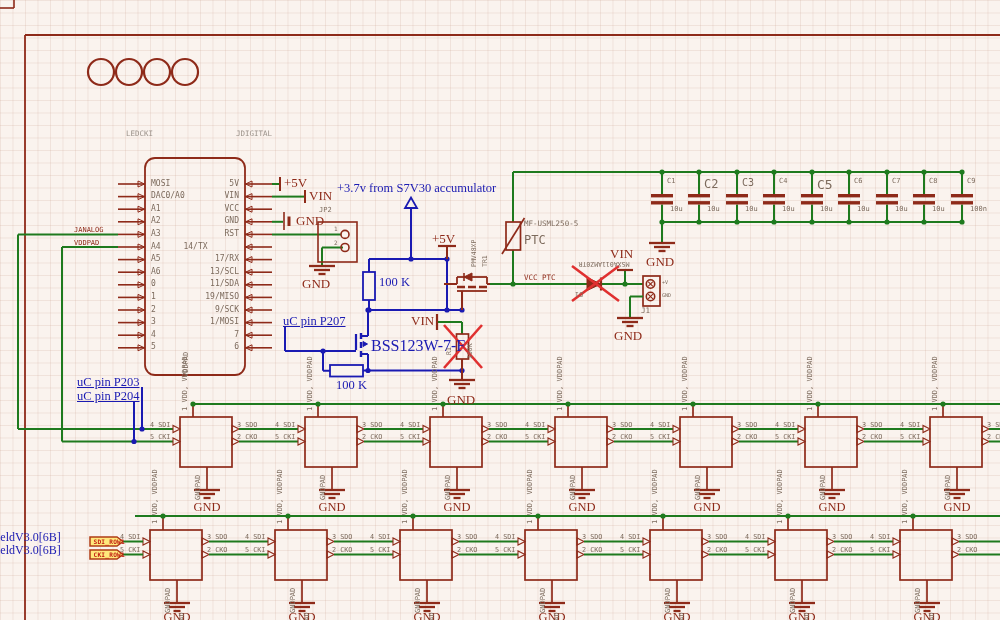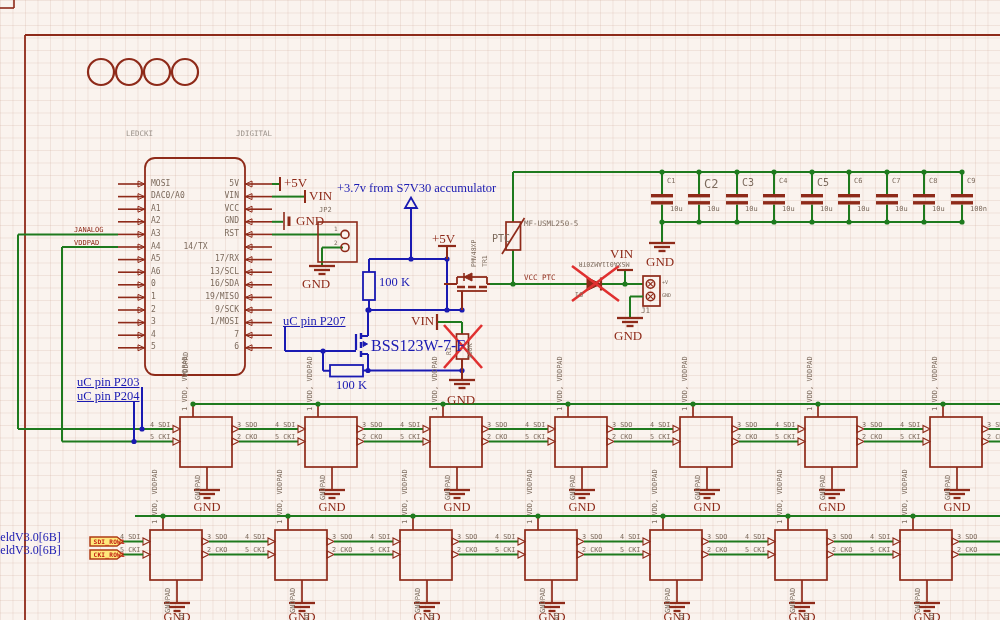--- a/index.html
+++ b/index.html
@@ -561,21 +561,21 @@
     <div class="t blue serif" style="left:371px;top:338px;font-size:16px">BSS123W-7-F</div>
     <div class="t blue serif" style="left:336px;top:379px;font-size:12.5px">100 K</div>
     <div class="t blue serif u" style="left:77px;top:376px;font-size:12.5px">uC pin P203</div>
     <div class="t blue serif u" style="left:77px;top:389.5px;font-size:12.5px">uC pin P204</div>
     <div class="t blue serif" style="left:-9px;top:530.5px;font-size:12px">hieldV3.0[6B]</div>
     <div class="t blue serif" style="left:-9px;top:543.5px;font-size:12px">hieldV3.0[6B]</div>
 
     <div class="t grey mono rot" style="left:471px;top:267px;font-size:6.5px">PMV48XP</div>
     <div class="t grey mono rot" style="left:482px;top:267px;font-size:6.5px">TR1</div>
     <div class="t grey mono" style="left:524px;top:220px;font-size:7.5px">MF-USML250-5</div>
-    <div class="t grey mono" style="left:492px;top:234px;font-size:10px">PTC</div>
+    <div class="t grey mono" style="left:524px;top:234px;font-size:12px">PTC</div>
     <div class="t red mono" style="left:524px;top:274px;font-size:7.5px">VCC PTC</div>
 
     <div class="t grey mono rot180" style="left:556px;top:260px;width:96px;font-size:6.5px">MSXA011AMZ0TR</div>
     <div class="t grey mono rot180" style="left:570px;top:290px;width:18px;font-size:6.5px">D1</div>
     <div class="t grey mono rot" style="left:446px;top:355px;font-size:6.5px">R1</div>
     <div class="t grey mono rot" style="left:467px;top:359px;font-size:6.5px">100K</div>
 
     <div class="t grey mono" style="left:641px;top:307px;font-size:7.5px">J1</div>
     <div class="t grey mono" style="left:662px;top:280px;font-size:5px">+V</div>
     <div class="t grey mono" style="left:662px;top:292.5px;font-size:5px">GND</div>
@@ -591,40 +591,40 @@
       <div class="t grey mono" style="left: 152px; top: 217.3px; font-size: 8px; width: 87px; text-align: right;">GND</div>
       <div class="t grey mono" style="left: 151px; top: 229.9px; font-size: 8px;">A3</div>
       <div class="t grey mono" style="left: 152px; top: 229.9px; font-size: 8px; width: 87px; text-align: right;">RST</div>
       <div class="t grey mono" style="left: 151px; top: 242.5px; font-size: 8px;">A4</div>
       <div class="t grey mono" style="left: 152px; top: 242.5px; font-size: 8px; width: 87px; text-align: center;">14/TX</div>
       <div class="t grey mono" style="left: 151px; top: 255.1px; font-size: 8px;">A5</div>
       <div class="t grey mono" style="left: 152px; top: 255.1px; font-size: 8px; width: 87px; text-align: right;">17/RX</div>
       <div class="t grey mono" style="left: 151px; top: 267.7px; font-size: 8px;">A6</div>
       <div class="t grey mono" style="left: 152px; top: 267.7px; font-size: 8px; width: 87px; text-align: right;">13/SCL</div>
       <div class="t grey mono" style="left: 151px; top: 280.3px; font-size: 8px;">0</div>
-      <div class="t grey mono" style="left: 152px; top: 280.3px; font-size: 8px; width: 87px; text-align: right;">16/SDA</div>
+      <div class="t grey mono" style="left: 152px; top: 280.3px; font-size: 8px; width: 87px; text-align: right;">11/SDA</div>
       <div class="t grey mono" style="left: 151px; top: 292.9px; font-size: 8px;">1</div>
       <div class="t grey mono" style="left: 152px; top: 292.9px; font-size: 8px; width: 87px; text-align: right;">19/MISO</div>
       <div class="t grey mono" style="left: 151px; top: 305.5px; font-size: 8px;">2</div>
       <div class="t grey mono" style="left: 152px; top: 305.5px; font-size: 8px; width: 87px; text-align: right;">9/SCK</div>
       <div class="t grey mono" style="left: 151px; top: 318.1px; font-size: 8px;">3</div>
       <div class="t grey mono" style="left: 152px; top: 318.1px; font-size: 8px; width: 87px; text-align: right;">1/MOSI</div>
       <div class="t grey mono" style="left: 151px; top: 330.7px; font-size: 8px;">4</div>
       <div class="t grey mono" style="left: 152px; top: 330.7px; font-size: 8px; width: 87px; text-align: right;">7</div>
       <div class="t grey mono" style="left: 151px; top: 343.3px; font-size: 8px;">5</div>
       <div class="t grey mono" style="left: 152px; top: 343.3px; font-size: 8px; width: 87px; text-align: right;">6</div>
       <div class="t grey mono" style="left: 667px; top: 178px; font-size: 7px;">C1</div>
       <div class="t grey mono" style="left: 670px; top: 205.5px; font-size: 7px;">10u</div>
       <div class="t grey mono" style="left: 704px; top: 178px; font-size: 12px;">C2</div>
       <div class="t grey mono" style="left: 707px; top: 205.5px; font-size: 7px;">10u</div>
       <div class="t grey mono" style="left: 742px; top: 178px; font-size: 10px;">C3</div>
       <div class="t grey mono" style="left: 745px; top: 205.5px; font-size: 7px;">10u</div>
       <div class="t grey mono" style="left: 779px; top: 178px; font-size: 7px;">C4</div>
       <div class="t grey mono" style="left: 782px; top: 205.5px; font-size: 7px;">10u</div>
-      <div class="t grey mono" style="left: 817px; top: 178px; font-size: 10px;">C5</div>
+      <div class="t grey mono" style="left: 817px; top: 178px; font-size: 13px;">C5</div>
       <div class="t grey mono" style="left: 820px; top: 205.5px; font-size: 7px;">10u</div>
       <div class="t grey mono" style="left: 854px; top: 178px; font-size: 7px;">C6</div>
       <div class="t grey mono" style="left: 857px; top: 205.5px; font-size: 7px;">10u</div>
       <div class="t grey mono" style="left: 892px; top: 178px; font-size: 7px;">C7</div>
       <div class="t grey mono" style="left: 895px; top: 205.5px; font-size: 7px;">10u</div>
       <div class="t grey mono" style="left: 929px; top: 178px; font-size: 7px;">C8</div>
       <div class="t grey mono" style="left: 932px; top: 205.5px; font-size: 7px;">10u</div>
       <div class="t grey mono" style="left: 967px; top: 178px; font-size: 7px;">C9</div>
       <div class="t grey mono" style="left: 970px; top: 205.5px; font-size: 7px;">100n</div>
       <div class="t grey mono" style="left: 150px; top: 421.8px; font-size: 6.8px;">4 SDI</div>

